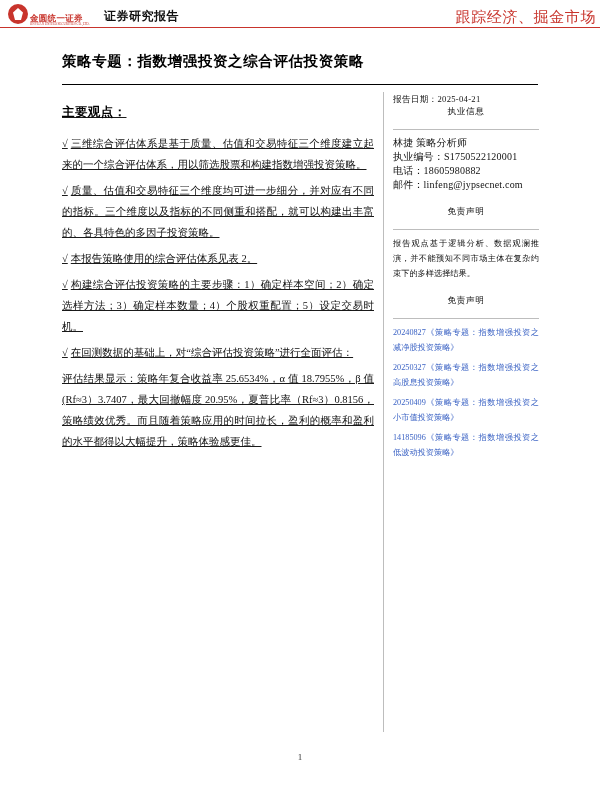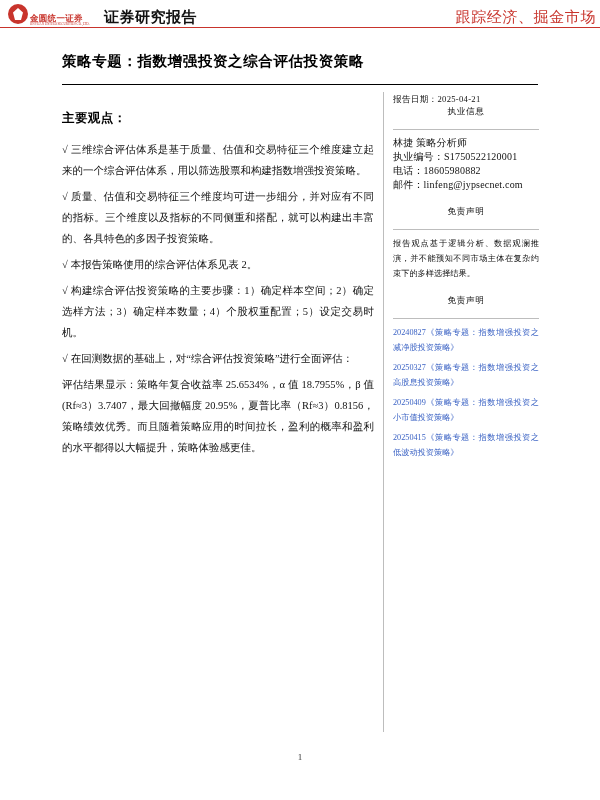--- a/index.html
+++ b/index.html
@@ -62,21 +62,21 @@
   .logo-text .l2 {
     font-size: 3.4px;
     color: #c8342c;
     white-space: nowrap;
     transform: scale(0.95);
     transform-origin: left top;
   }
   .header-center {
     position: absolute;
     left: 104px; top: 8px;
-    font-size: 15px;
+    font-size: 12px;
     color: #111;
     font-weight: bold;
     letter-spacing: 0.5px;
     font-family: "Liberation Serif", serif;
   }
   .header-right {
     position: absolute;
     right: 4px; top: 8px;
     font-size: 15px;
     color: #c8342c;
@@ -96,22 +96,23 @@
     position: absolute;
     left: 62px; top: 84px;
     width: 476px;
     height: 1px;
     background: #000;
   }
 
   
   .main-col {
     position: absolute;
-    left: 62px; top: 100px;
+    left: 62px; top: 94px;
     width: 312px;
+    text-decoration: underline;
   }
   .col-divider {
     position: absolute;
     left: 383px; top: 92px;
     width: 1px;
     height: 640px;
     background: #bdbdbd;
   }
   .side-col {
     position: absolute;
@@ -256,16 +257,16 @@
 
   <div class="side-block-title">免责声明</div>
   <div class="side-para">报告观点基于逻辑分析、数据观澜推演，并不能预知不同市场主体在复杂约束下的多样选择结果。</div>
 
   <div class="side-gap"></div>
 
   <div class="side-block-title">免责声明</div>
   <div class="report-link">20240827《策略专题：指数增强投资之减净股投资策略》</div>
   <div class="report-link">20250327《策略专题：指数增强投资之高股息投资策略》</div>
   <div class="report-link">20250409《策略专题：指数增强投资之小市值投资策略》</div>
-  <div class="report-link">20250415《策略专题：指数增强投资之低波动投资策略》</div>
+  <div class="report-link">14185096《策略专题：指数增强投资之低波动投资策略》</div>
 </div>
 
 <div class="page-num">1</div>
 
 </body></html>

